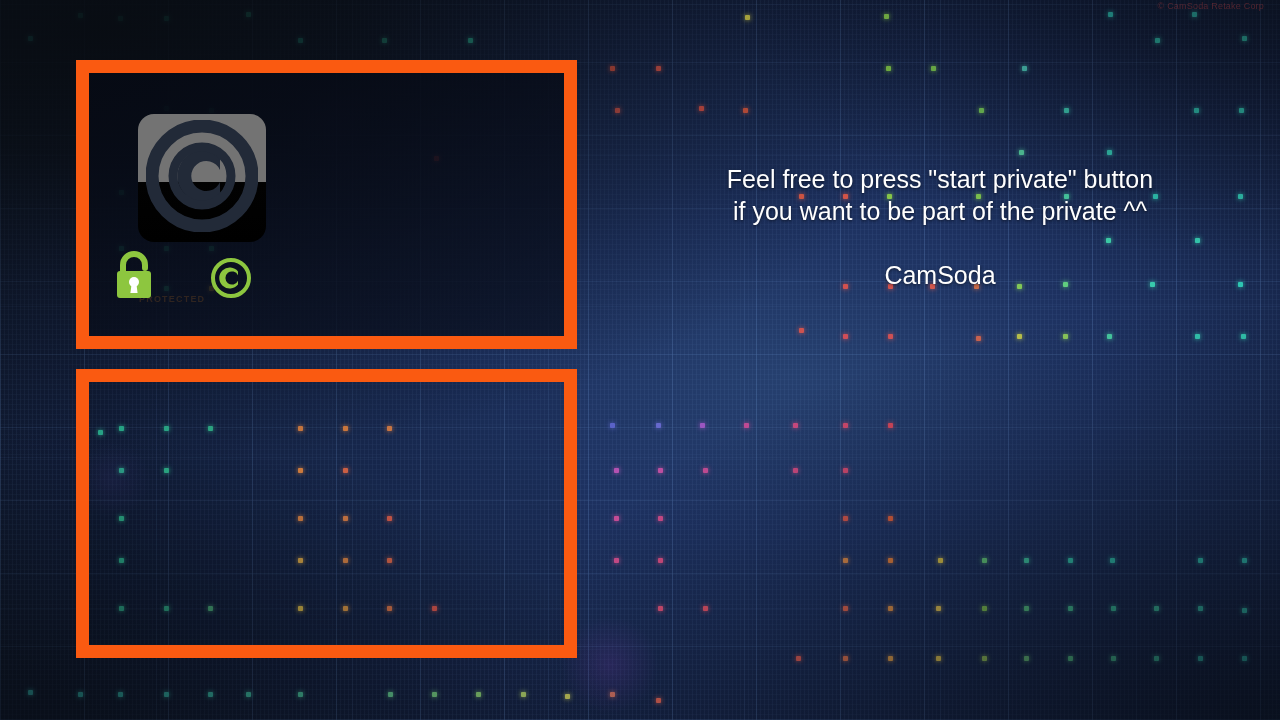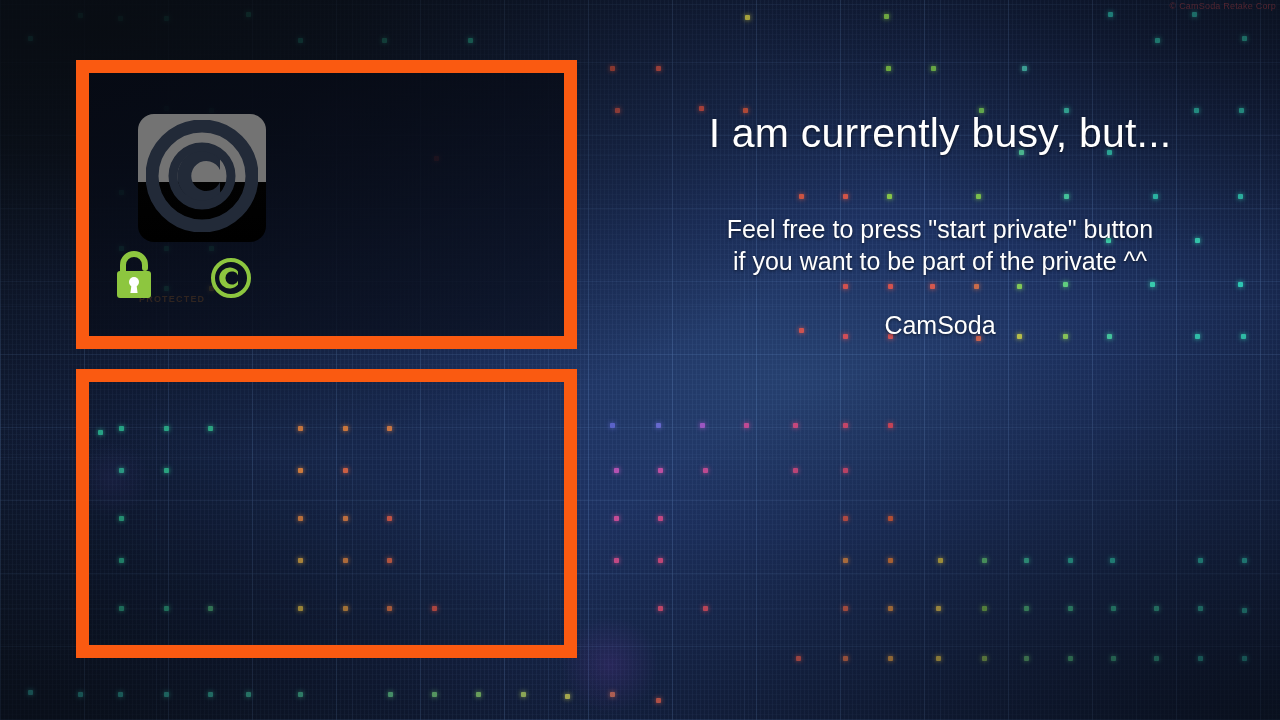--- a/index.html
+++ b/index.html
@@ -164,21 +164,21 @@
     margin: 0;
     margin-top: 32px;
     font-size: 25px;
     line-height: 32px;
     text-shadow: 0 1px 3px rgba(0,0,0,0.55);
   }
 
   
   #watermark {
     position: absolute;
-    right: 4px;
+    right: 16px;
     top: 1px;
     font-size: 9px;
     color: rgba(190,60,60,0.38);
     letter-spacing: 0.2px;
     white-space: nowrap;
   }
 </style>
 </head>
 <body>
 
@@ -375,21 +375,20 @@
           <circle cx="22" cy="22" r="18" fill="none" stroke="#8dc63f" stroke-width="4"></circle>
           <path d="M29 15.5 A10.5 10.5 0 1 0 29 28.5 L29 24.8 A6.6 6.6 0 1 1 29 19.2 Z" fill="#8dc63f"></path>
         </svg>
       </span>
     </div>
   </div>
 
   <div class="vbox" id="box-bottom"></div>
 
   <div id="message">
-    <h1 id="msg-title">I am currently busy, but...</h1>
     <div id="msg-body-wrap">
       <p class="msg-body">Feel free to press "start private" button</p>
       <p class="msg-body">if you want to be part of the private ^^</p>
     </div>
     <p id="msg-signoff">CamSoda</p>
   </div>
 
   <div id="watermark">© CamSoda Retake Corp</div>
 
 </div>

